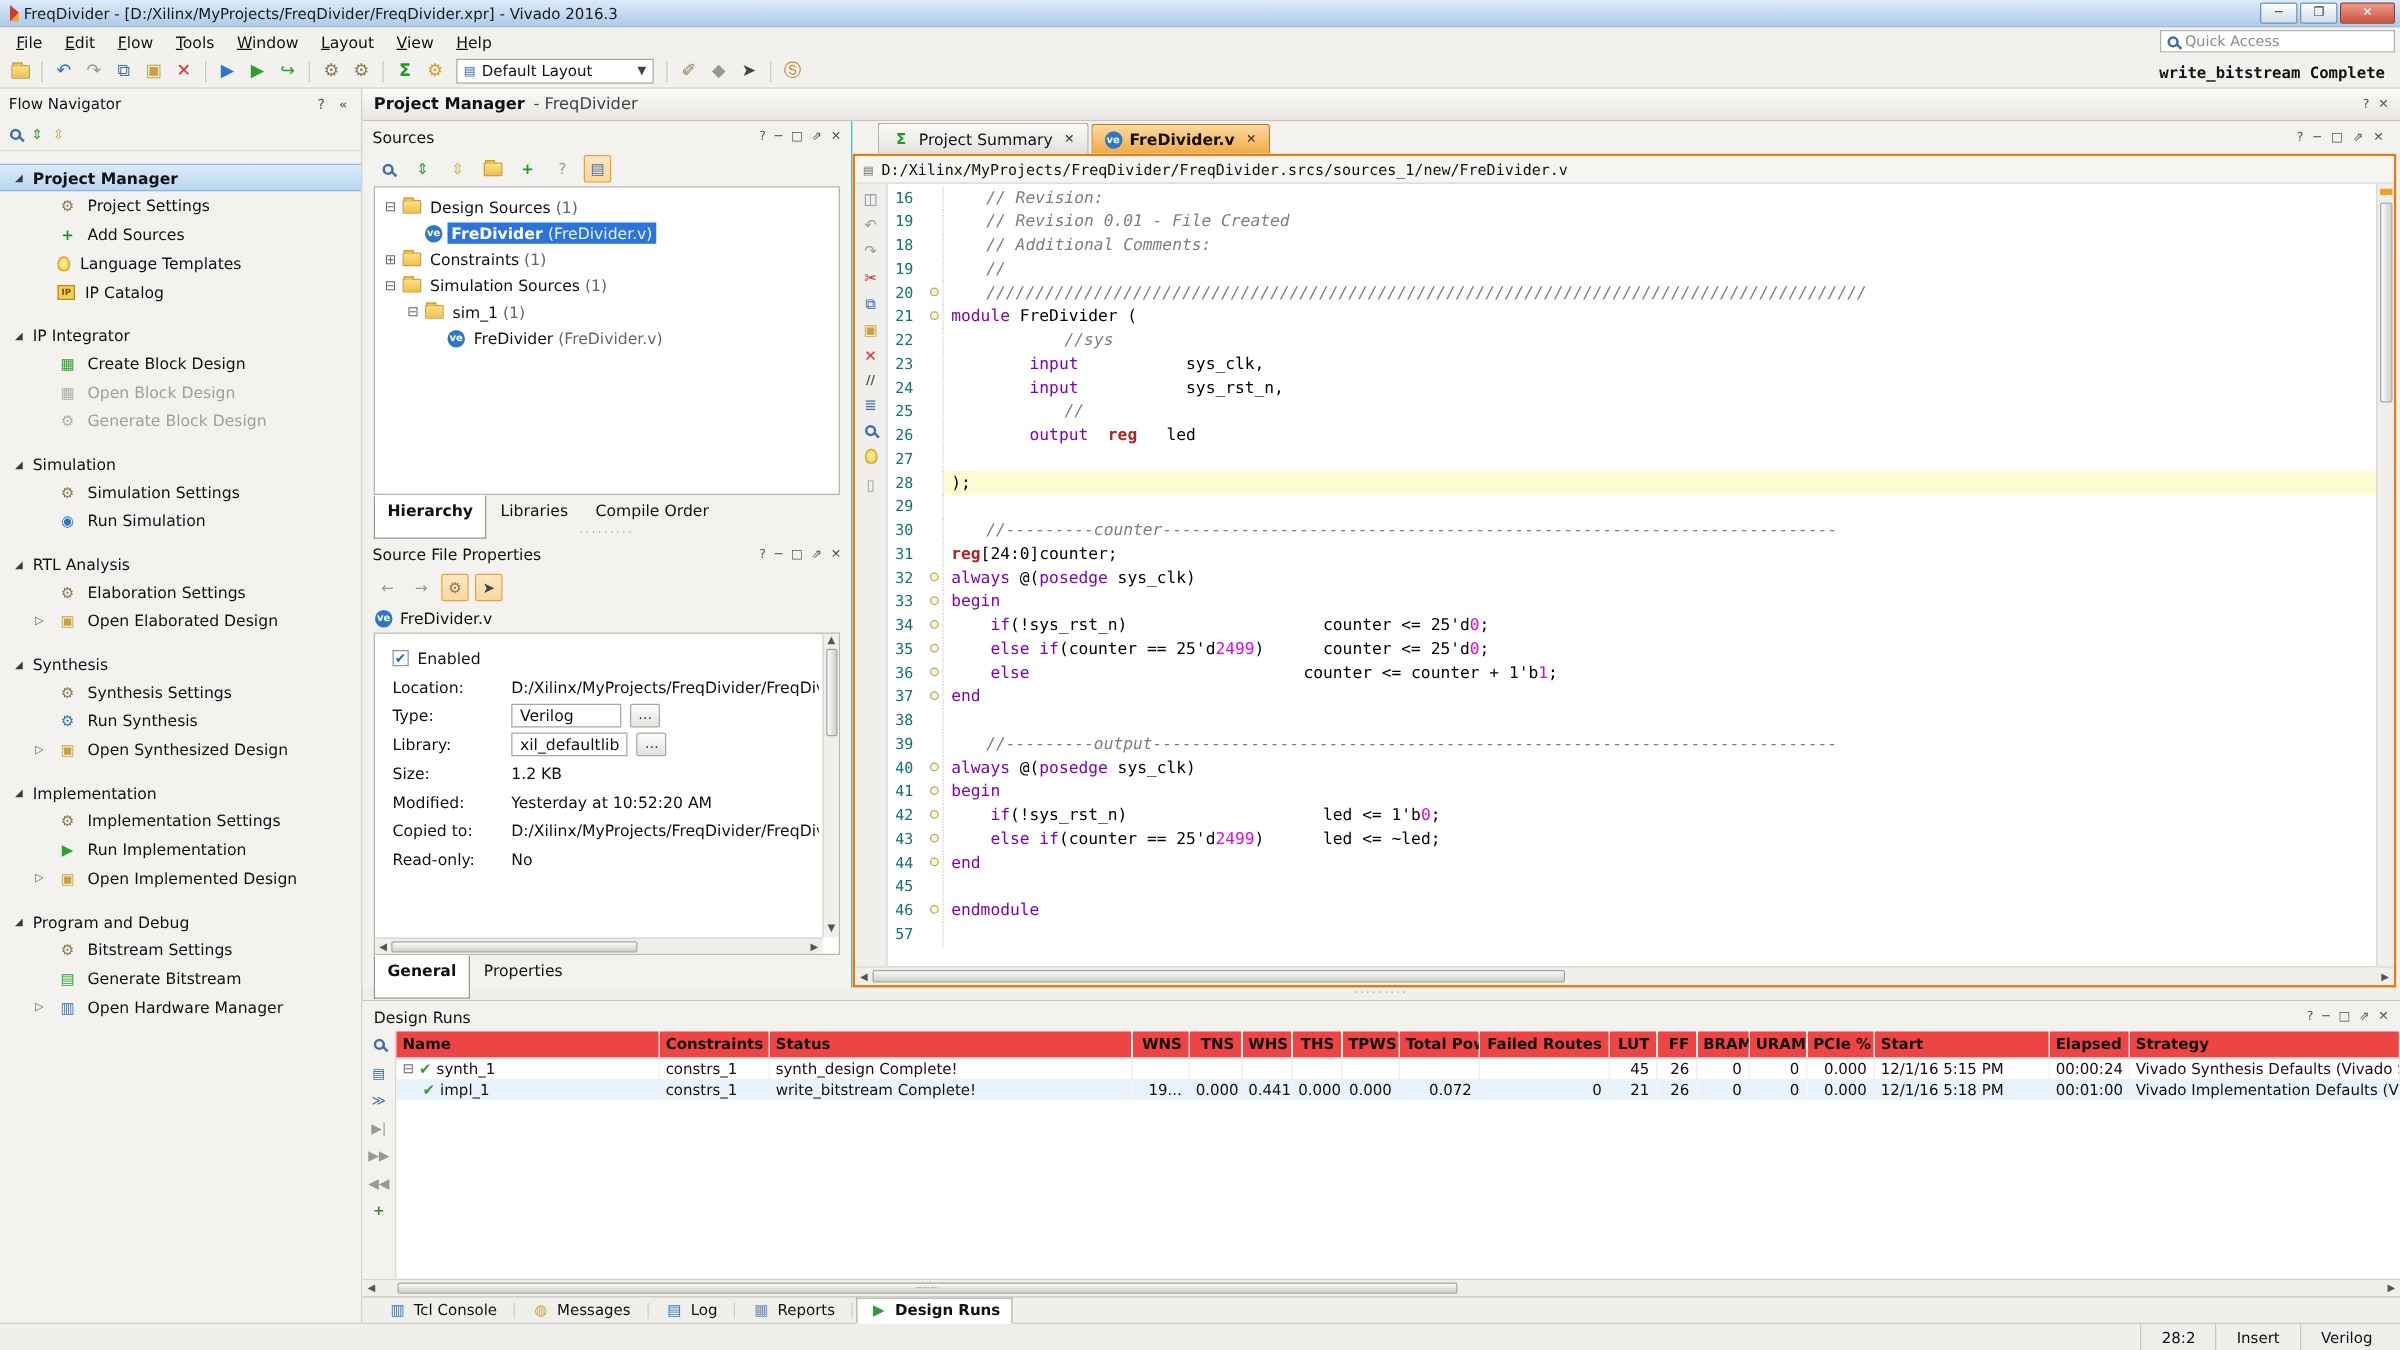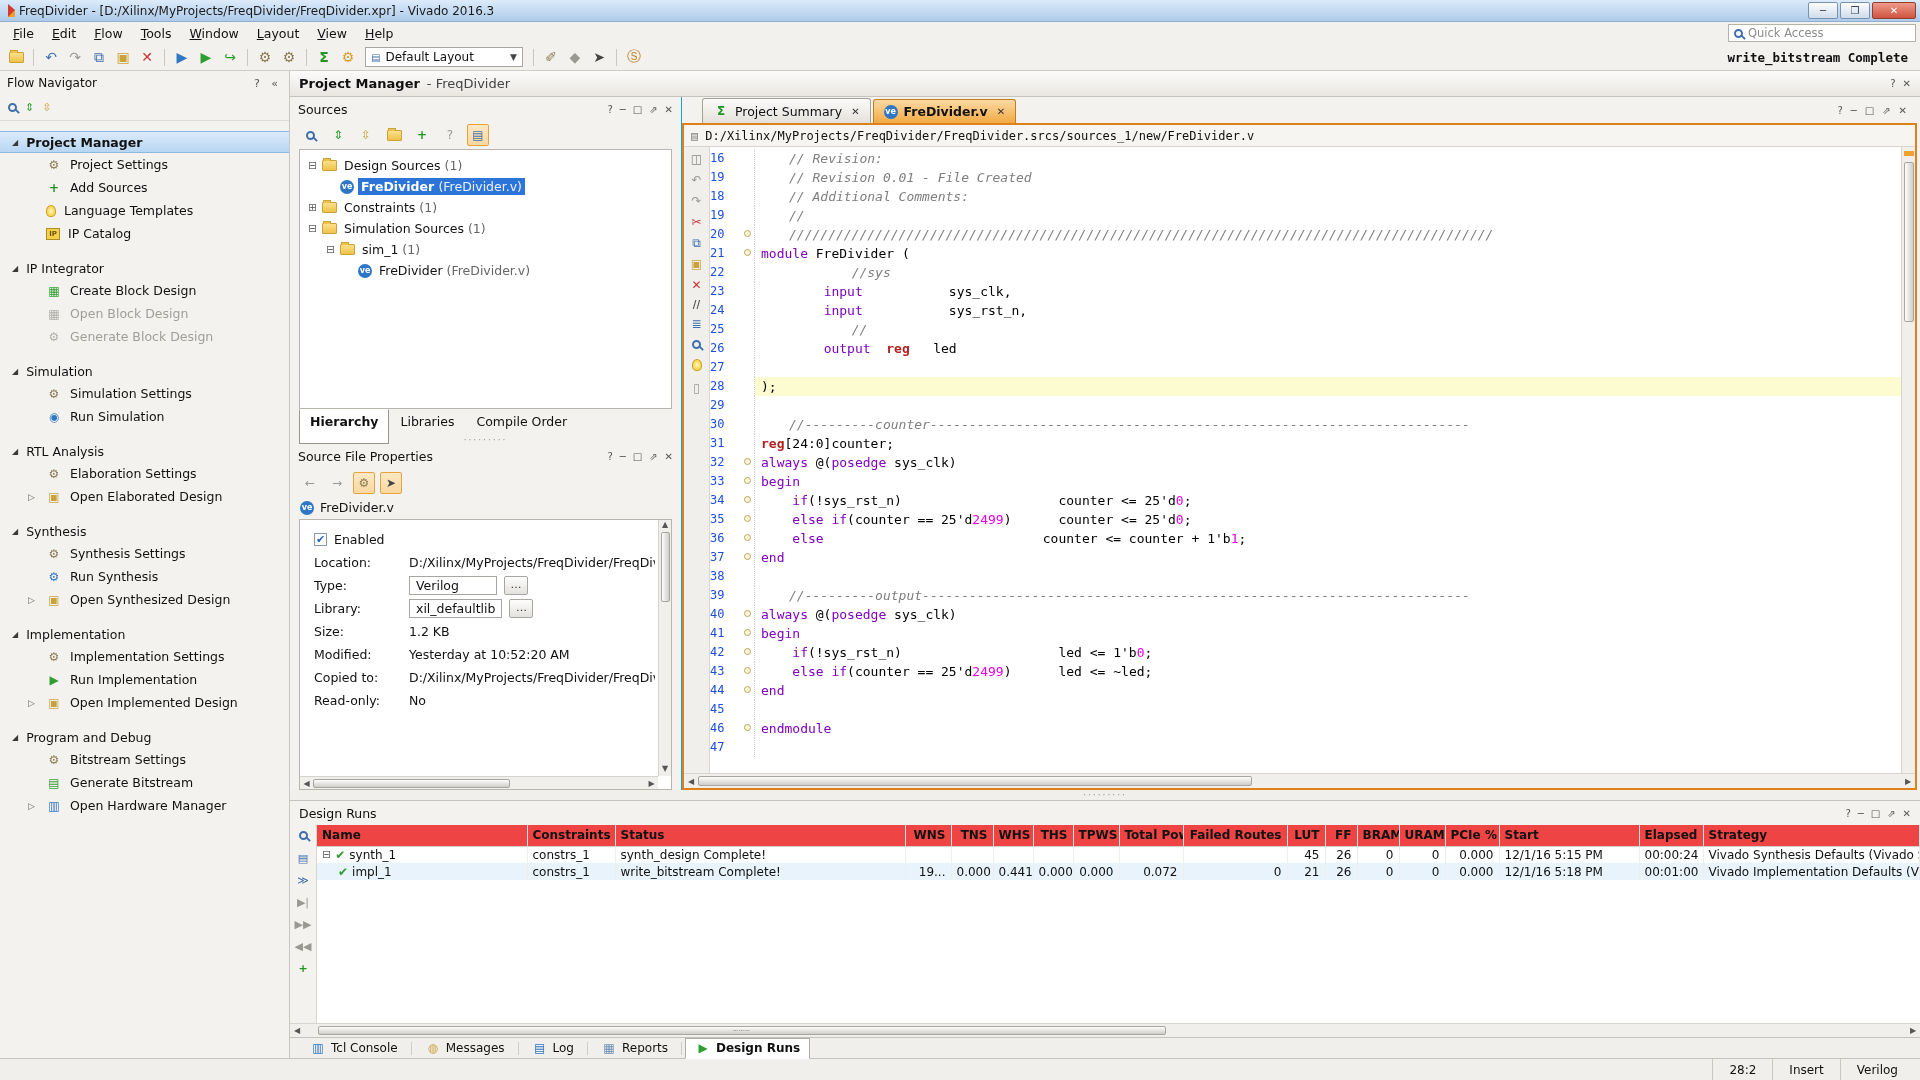--- a/index.html
+++ b/index.html
@@ -91,21 +91,21 @@
   .etab { display:flex; align-items:center; gap:6px; padding:4px 10px; border:1px solid #a5a29b; border-bottom:none; background:linear-gradient(#fcfbfa,#e4e1dc); font-size:12.5px; border-radius:3px 3px 0 0; }
   .etab.active { background:linear-gradient(#fcd9a2,#f2aa44); font-weight:bold; border-color:#c07f1f; }
   .etab .tclose { font-size:10px; color:#333; margin-left:3px; }
   .editor-ctls { margin-left:auto; margin-right:10px; align-self:center; display:flex; gap:8px; color:#555; font-size:10px; }
   .editor-frame { flex:1; border:2px solid #e0801a; display:flex; flex-direction:column; background:#fff; min-height:0; }
   .editor-pathbar { height:22px; background:#f6f5f2; border-bottom:1px solid #d8d5d0; display:flex; align-items:center; gap:7px; padding:0 7px; font-family:"DejaVu Sans Mono",monospace; font-size:12px; }
   .editor-body { flex:1; display:flex; min-height:0; position:relative; overflow:hidden; }
   .iconstrip { width:26px; background:#f1efec; border-right:1px solid #d8d5d0; display:flex; flex-direction:column; align-items:center; padding-top:5px; gap:7px; font-size:12px; }
   .code-scroll { flex:1; overflow:hidden; padding-top:2px; }
   .code-row { display:flex; height:19px; line-height:19px; }
-  .code-row .ln { width:32px; flex:none; text-align:left; padding-right:5px; font-family:"DejaVu Sans Mono",monospace; font-size:12px; color:#1d4ed8; }
+  .code-row .ln { width:32px; flex:none; text-align:center; padding-right:5px; font-family:"DejaVu Sans Mono",monospace; font-size:12px; color:#0f766e; }
   .code-row .fold { width:13px; flex:none; border-right:1px dotted #cfcdc8; position:relative; }
   .code-row .fold i { position:absolute; left:2px; top:5px; width:7px; height:7px; border:1px solid #b9a75c; background:#fdf6d8; border-radius:50%; }
   .code-row .ct { flex:1; white-space:pre; font-family:"DejaVu Sans Mono",monospace; font-size:13px; padding-left:6px; overflow:hidden; }
   .code-row.cur .ct { background:#fdfbd0; }
   .seg-c { color:#7e7e7e; font-style:italic;margin-left:28px; }
   .seg-k { color:#7f00bf; }
   .seg-t { color:#b22222; font-weight:bold; }
   .seg-n { color:#e800e8; }
   .seg-p { color:#000; }
   .ed-vscroll { position:absolute; top:0; right:0; bottom:0; width:14px; background:#f1efec; border-left:1px solid #d8d5d0; display:flex; flex-direction:column; align-items:center; }
@@ -485,20 +485,24 @@
             <span class="arr">▲</span>
               <span class="thumb"></span>
               <span style="margin-top:auto" class="arr">▼</span>
           </div>
           <div class="hscroll">
             <span class="arr">◀</span>
               <span class="thumb" style="width:55%"></span>
               <span class="arr" style="margin-left:auto">▶</span>
           </div>
         </div>
+        <div class="tab-strip" id="props-tabs" style="align-items:flex-start">
+            <span class="tab active">General</span>
+            <span class="tab">Properties</span>
+          </div>
       </div>
 
       <div class="editor-col">
         <div class="editor-tabstrip">
           <span id="editor-tabs" style="display:flex;gap:2px;align-items:flex-end">
               <span class="etab">
                 <span class="ic" style="color: rgb(31, 151, 34); font-weight: bold;">Σ</span>
                 <span>Project Summary</span>
                 <span class="tclose">✕</span>
               </span>
@@ -714,21 +718,21 @@
                   <span class="ct"></span>
                 </div>
                 <div class="code-row">
                   <span class="ln">46</span>
                   <span class="fold">
                     <i></i>
                   </span>
                   <span class="ct"><span class="seg-k">endmodule</span></span>
                 </div>
                 <div class="code-row">
-                  <span class="ln">47</span>
+                  <span class="ln">57</span>
                   <span class="fold"></span>
                   <span class="ct"></span>
                 </div>
               </div>
             <div class="ed-vscroll">
               <span class="mark"></span>
               <span class="thumb"></span>
             </div>
           </div>
           <div class="ed-hscroll">

